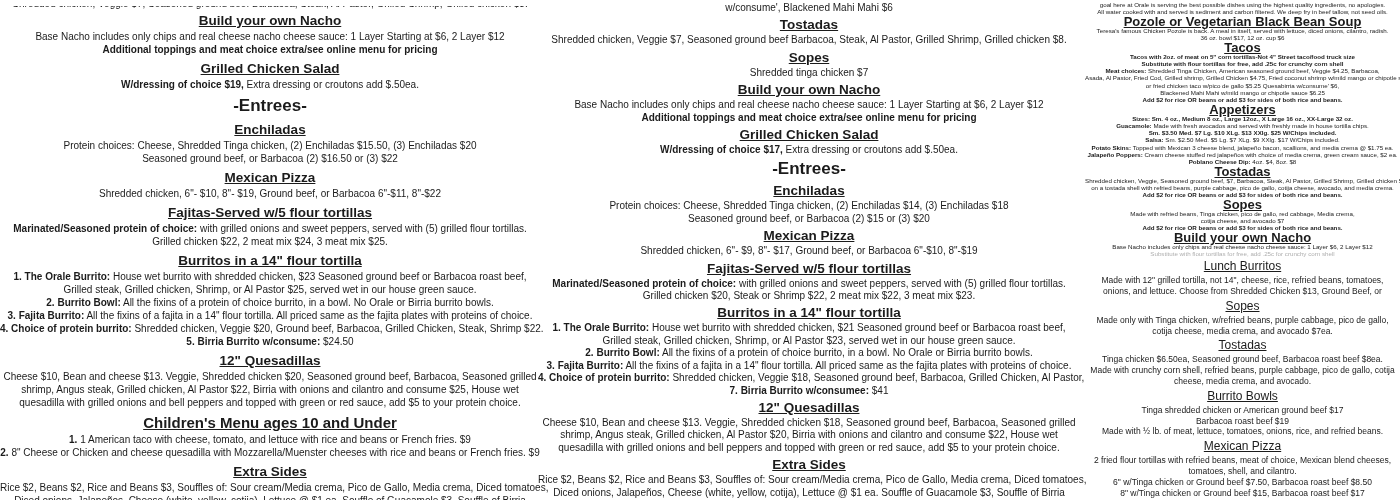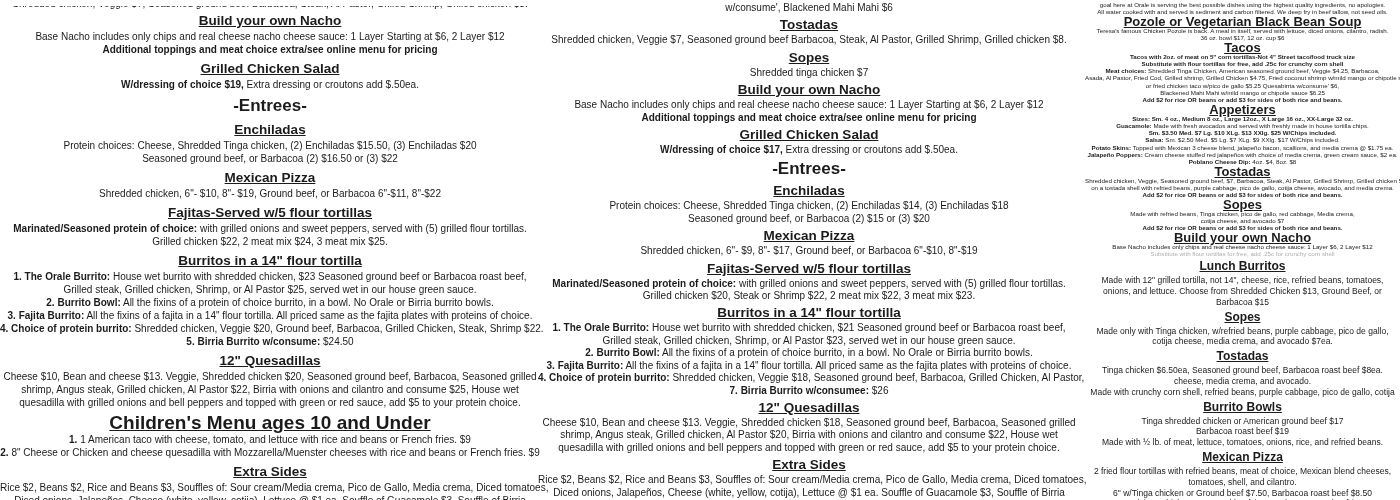--- a/index.html
+++ b/index.html
@@ -10,27 +10,27 @@
   .col{position:absolute;top:0;text-align:center;}
   .col-left{left:0;width:540px;padding-top:6px;}
   .col-mid{left:538px;width:542px;padding-top:2px;}
   .col-right{left:1085px;width:315px;padding-top:1px;}
   .section{margin-bottom:4px;}
   .col-mid .section{margin-bottom:2px;}
   .col-right .section{margin-bottom:2px;}
   
   .hd{font-size:13.5px;font-weight:700;text-decoration:underline;line-height:17px;margin:1px 0 1px;}
   .hd.entrees{font-size:17px;text-decoration:none;line-height:22px;margin:2px 0 0;}
-  .hd.kids{font-size:19px;line-height:19px;}
+  .hd.kids{font-size:15px;line-height:19px;}
   .ln{font-size:10px;line-height:13px;white-space:nowrap;}
   .col-mid .ln{line-height:12.4px;}
   
   .hd-sm{font-size:13px;font-weight:700;text-decoration:underline;line-height:9.5px;margin:1px 0 0;}
   .ln-sm{font-size:6.2px;line-height:7.2px;white-space:nowrap;}
-  .hd-bg{font-size:12px;font-weight:700;text-decoration:underline;line-height:15px;margin:2px 0 1px;}
+  .hd-bg{font-size:12px;font-weight:400;text-decoration:underline;line-height:15px;margin:2px 0 1px;}
   .ln-bg{font-size:8.5px;line-height:10.8px;white-space:nowrap;}
   .b{font-weight:700;}
   .ghost{opacity:.38;filter:blur(.4px);}
   .clip-strip{height:5px;overflow:hidden;}
   .clip-strip .ln{margin-top:-9px;}
 </style>
 </head>
 <body>
 
 <div class="page">
@@ -128,21 +128,21 @@
         <div class="ln"><span class="b">Marinated/Seasoned protein of choice:</span><span> with grilled onions and sweet peppers, served with (5) grilled flour tortillas.</span></div>
         <div class="ln">Grilled chicken $20, Steak or Shrimp $22, 2 meat mix $22, 3 meat mix $23.</div>
       </div>
       <div class="section">
         <div class="hd">Burritos in a 14" flour tortilla</div>
         <div class="ln"><span class="b">1. The Orale Burrito:</span><span> House wet burrito with shredded chicken, $21 Seasoned ground beef or Barbacoa roast beef,</span></div>
         <div class="ln">Grilled steak, Grilled chicken, Shrimp, or Al Pastor $23, served wet in our house green sauce.</div>
         <div class="ln"><span class="b">2. Burrito Bowl:</span><span> All the fixins of a protein of choice burrito, in a bowl. No Orale or Birria burrito bowls.</span></div>
         <div class="ln"><span class="b">3. Fajita Burrito:</span><span> All the fixins of a fajita in a 14" flour tortilla. All priced same as the fajita plates with proteins of choice.</span></div>
         <div class="ln"><span class="b">4. Choice of protein burrito:</span><span> Shredded chicken, Veggie $18, Seasoned ground beef, Barbacoa, Grilled Chicken, Al Pastor,</span></div>
-        <div class="ln"><span class="b">7. Birria Burrito w/consumee:</span><span> $26</span></div>
+        <div class="ln"><span class="b">7. Birria Burrito w/consumee:</span><span> $41</span></div>
       </div>
       <div class="section">
         <div class="hd">12" Quesadillas</div>
         <div class="ln">Cheese $10, Bean and cheese $13. Veggie, Shredded chicken $18, Seasoned ground beef, Barbacoa, Seasoned grilled</div>
         <div class="ln">shrimp, Angus steak, Grilled chicken, Al Pastor $20, Birria with onions and cilantro and consume $22, House wet</div>
         <div class="ln">quesadilla with grilled onions and bell peppers and topped with green or red sauce, add $5 to your protein choice.</div>
       </div>
       <div class="section">
         <div class="hd">Extra Sides</div>
         <div class="ln">Rice $2, Beans $2, Rice and Beans $3, Souffles of: Sour cream/Media crema, Pico de Gallo, Media crema, Diced tomatoes,</div>
@@ -193,32 +193,31 @@
       </div>
       <div class="section">
         <div class="hd-sm">Build your own Nacho</div>
         <div class="ln-sm">Base Nacho includes only chips and real cheese nacho cheese sauce: 1 Layer $6, 2 Layer $12</div>
         <div class="ln-sm ghost">Substitute with flour tortillas for free, add .25c for crunchy corn shell</div>
       </div>
       <div class="section">
         <div class="hd-bg">Lunch Burritos</div>
         <div class="ln-bg">Made with 12" grilled tortilla, not 14", cheese, rice, refried beans, tomatoes,</div>
         <div class="ln-bg">onions, and lettuce. Choose from Shredded Chicken $13, Ground Beef, or</div>
-        <div class="ln-bg">Barbacoa $15</div>
       </div>
       <div class="section">
         <div class="hd-bg">Sopes</div>
         <div class="ln-bg">Made only with Tinga chicken, w/refried beans, purple cabbage, pico de gallo,</div>
         <div class="ln-bg">cotija cheese, media crema, and avocado $7ea.</div>
       </div>
       <div class="section">
         <div class="hd-bg">Tostadas</div>
         <div class="ln-bg">Tinga chicken $6.50ea, Seasoned ground beef, Barbacoa roast beef $8ea.</div>
+        <div class="ln-bg">Made with crunchy corn shell, refried beans, purple cabbage, pico de gallo, cotija</div>
         <div class="ln-bg">cheese, media crema, and avocado.</div>
-        <div class="ln-bg">Made with crunchy corn shell, refried beans, purple cabbage, pico de gallo, cotija</div>
       </div>
       <div class="section">
         <div class="hd-bg">Burrito Bowls</div>
         <div class="ln-bg">Tinga shredded chicken or American ground beef $17</div>
         <div class="ln-bg">Barbacoa roast beef $19</div>
         <div class="ln-bg">Made with ½ lb. of meat, lettuce, tomatoes, onions, rice, and refried beans.</div>
       </div>
       <div class="section">
         <div class="hd-bg">Mexican Pizza</div>
         <div class="ln-bg">2 fried flour tortillas with refried beans, meat of choice, Mexican blend cheeses,</div>

